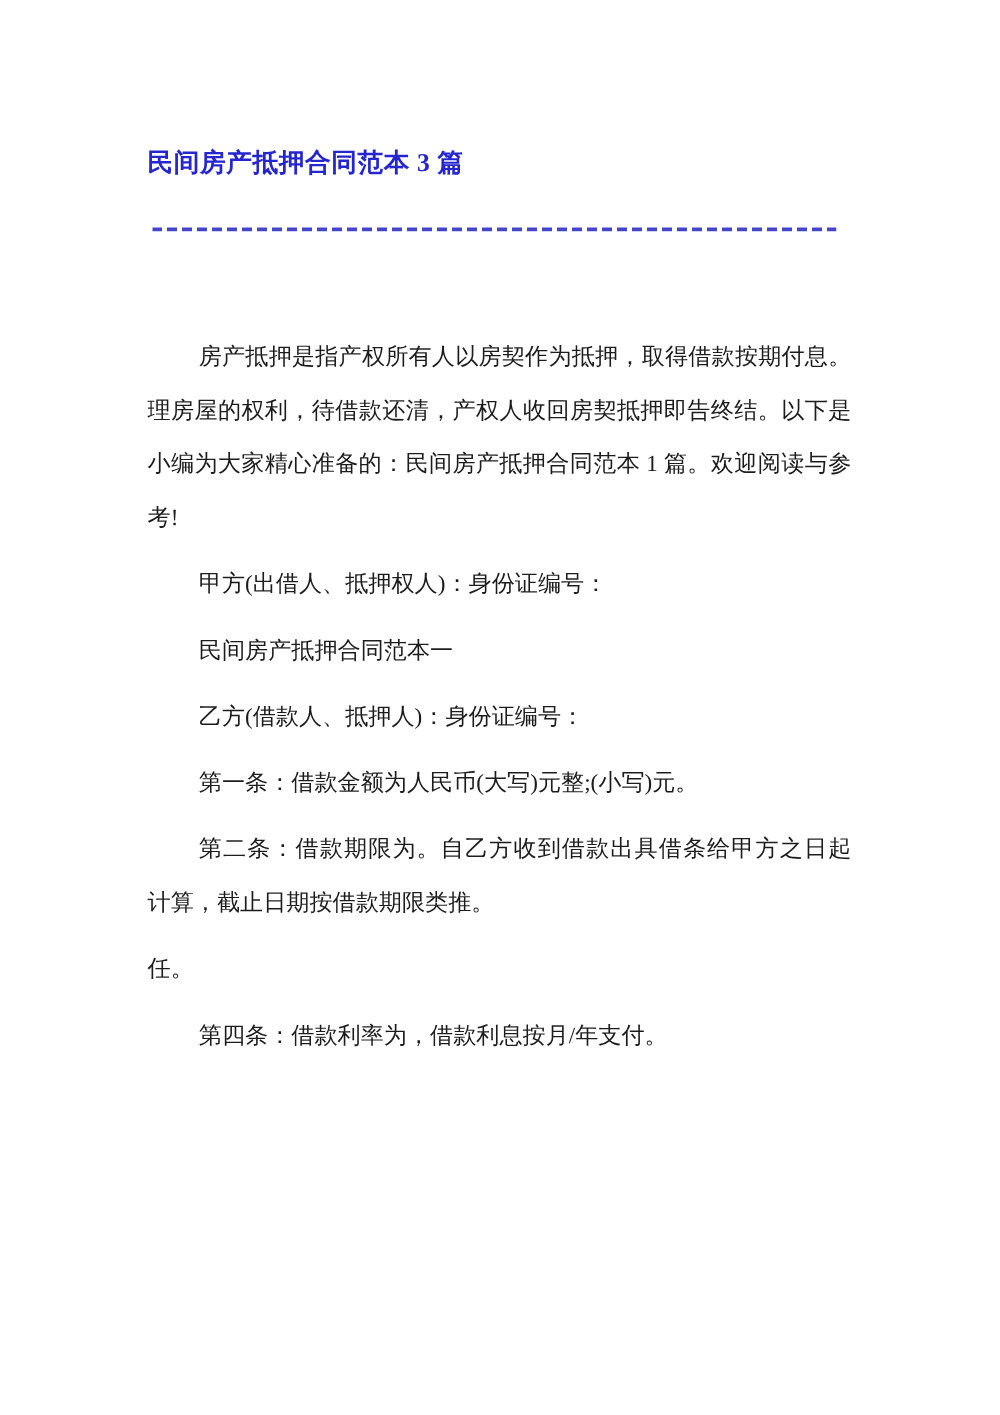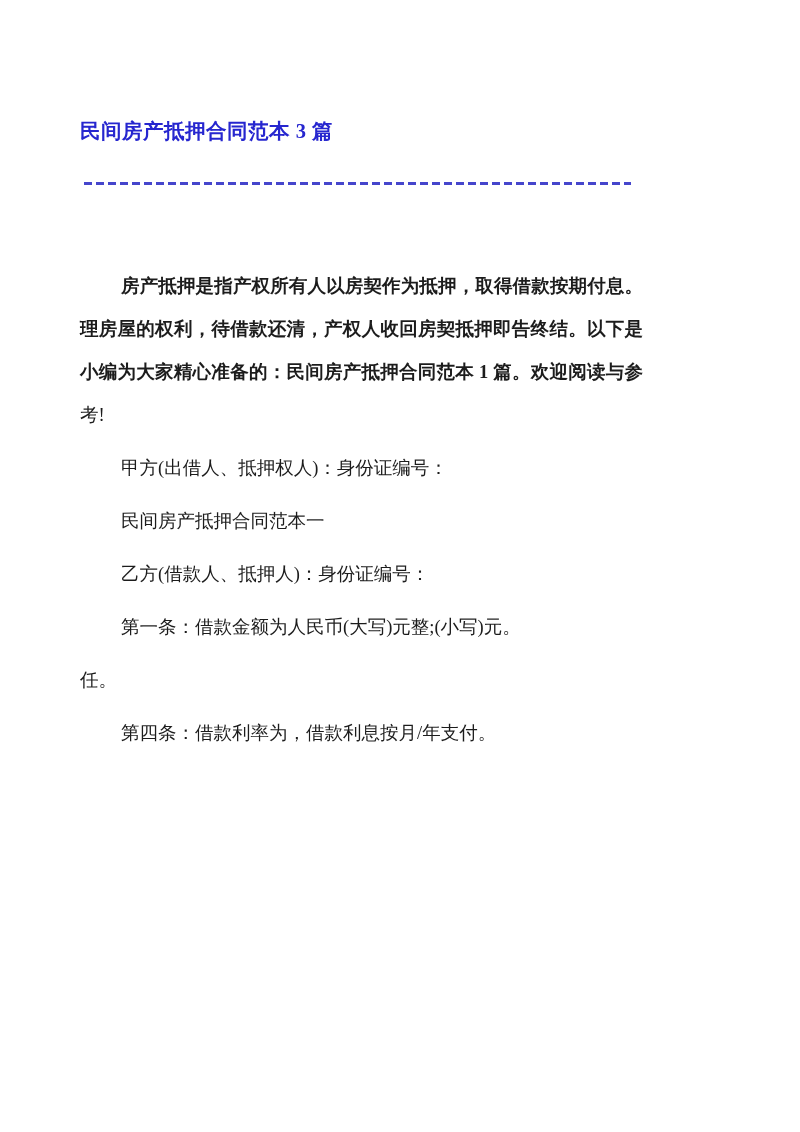--- a/index.html
+++ b/index.html
@@ -16,21 +16,21 @@
   }
   .page {
     position: relative;
     width: 800px;
     height: 1132px;
     background: var(--page-bg);
     overflow: hidden;
     font-family: "Liberation Serif", "DejaVu Serif", serif;
   }
   .content {
-    margin-left: 80px;
+    margin-left: 118px;
     width: 563px;
   }
   .doc-title {
     padding-top: 118px;
     margin: 0;
     font-size: 20.5px;
     line-height: 27px;
     font-weight: bold;
     color: var(--title-color);
     letter-spacing: 0.5px;
@@ -56,21 +56,20 @@
     margin: 0 0 10px 0;
     padding: 0;
   }
   .line {
     display: block;
     text-align: left;
   }
   .line.justified {
     text-align: justify;
     text-align-last: justify;
-    font-weight: bold;
   }
   .line.first {
     text-indent: 41px;
   }
 </style>
 </head>
 <body>
 
 <div class="page">
   <div class="content">
@@ -91,20 +90,24 @@
         </p>
         <p class="para">
           <span class="line first">乙方(借款人、抵押人)：身份证编号：</span>
         </p>
         <p class="para">
         </p>
         <p class="para">
           <span class="line first">第一条：借款金额为人民币(大写)元整;(小写)元。</span>
         </p>
         <p class="para">
+          <span class="line first justified">第二条：借款期限为。自乙方收到借款出具借条给甲方之日起</span>
+          <span class="line">计算，截止日期按借款期限类推。</span>
+        </p>
+        <p class="para">
           <span class="line">任。</span>
         </p>
         <p class="para">
           <span class="line first">第四条：借款利率为，借款利息按月/年支付。</span>
         </p>
       </div>
   </div>
 </div>
 
 </body></html>

